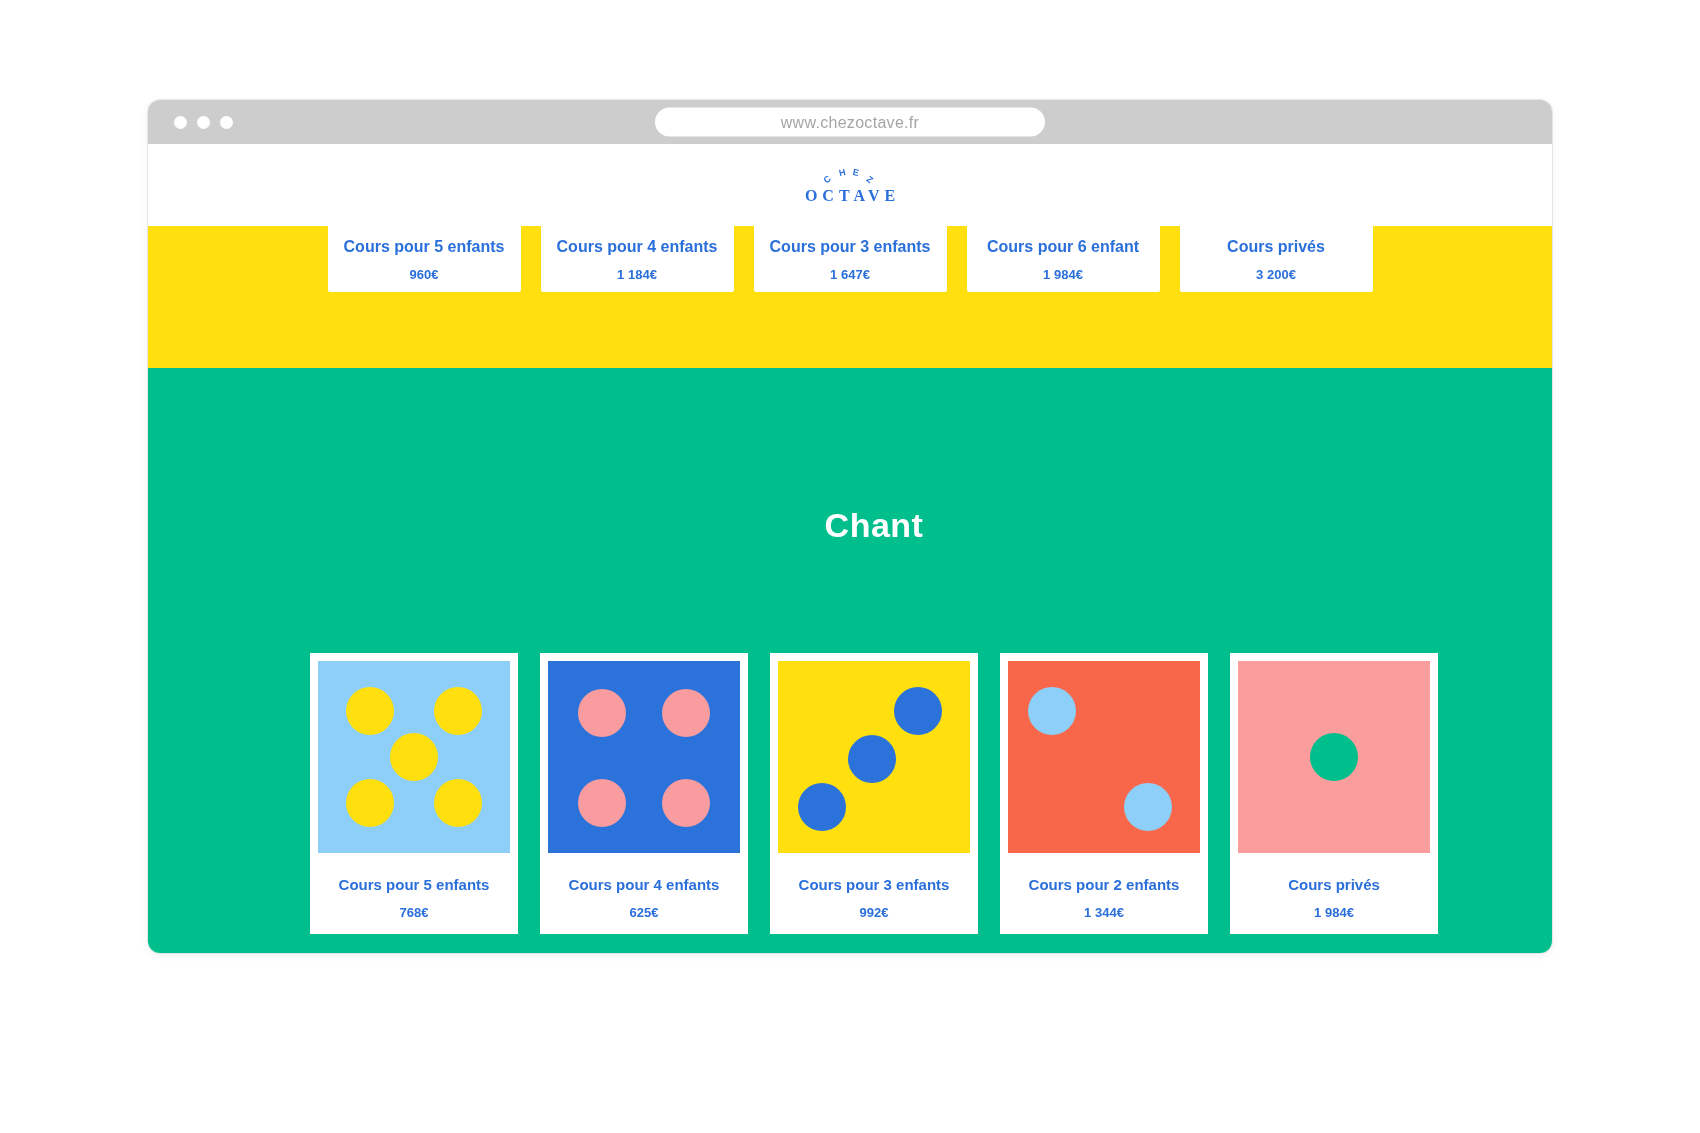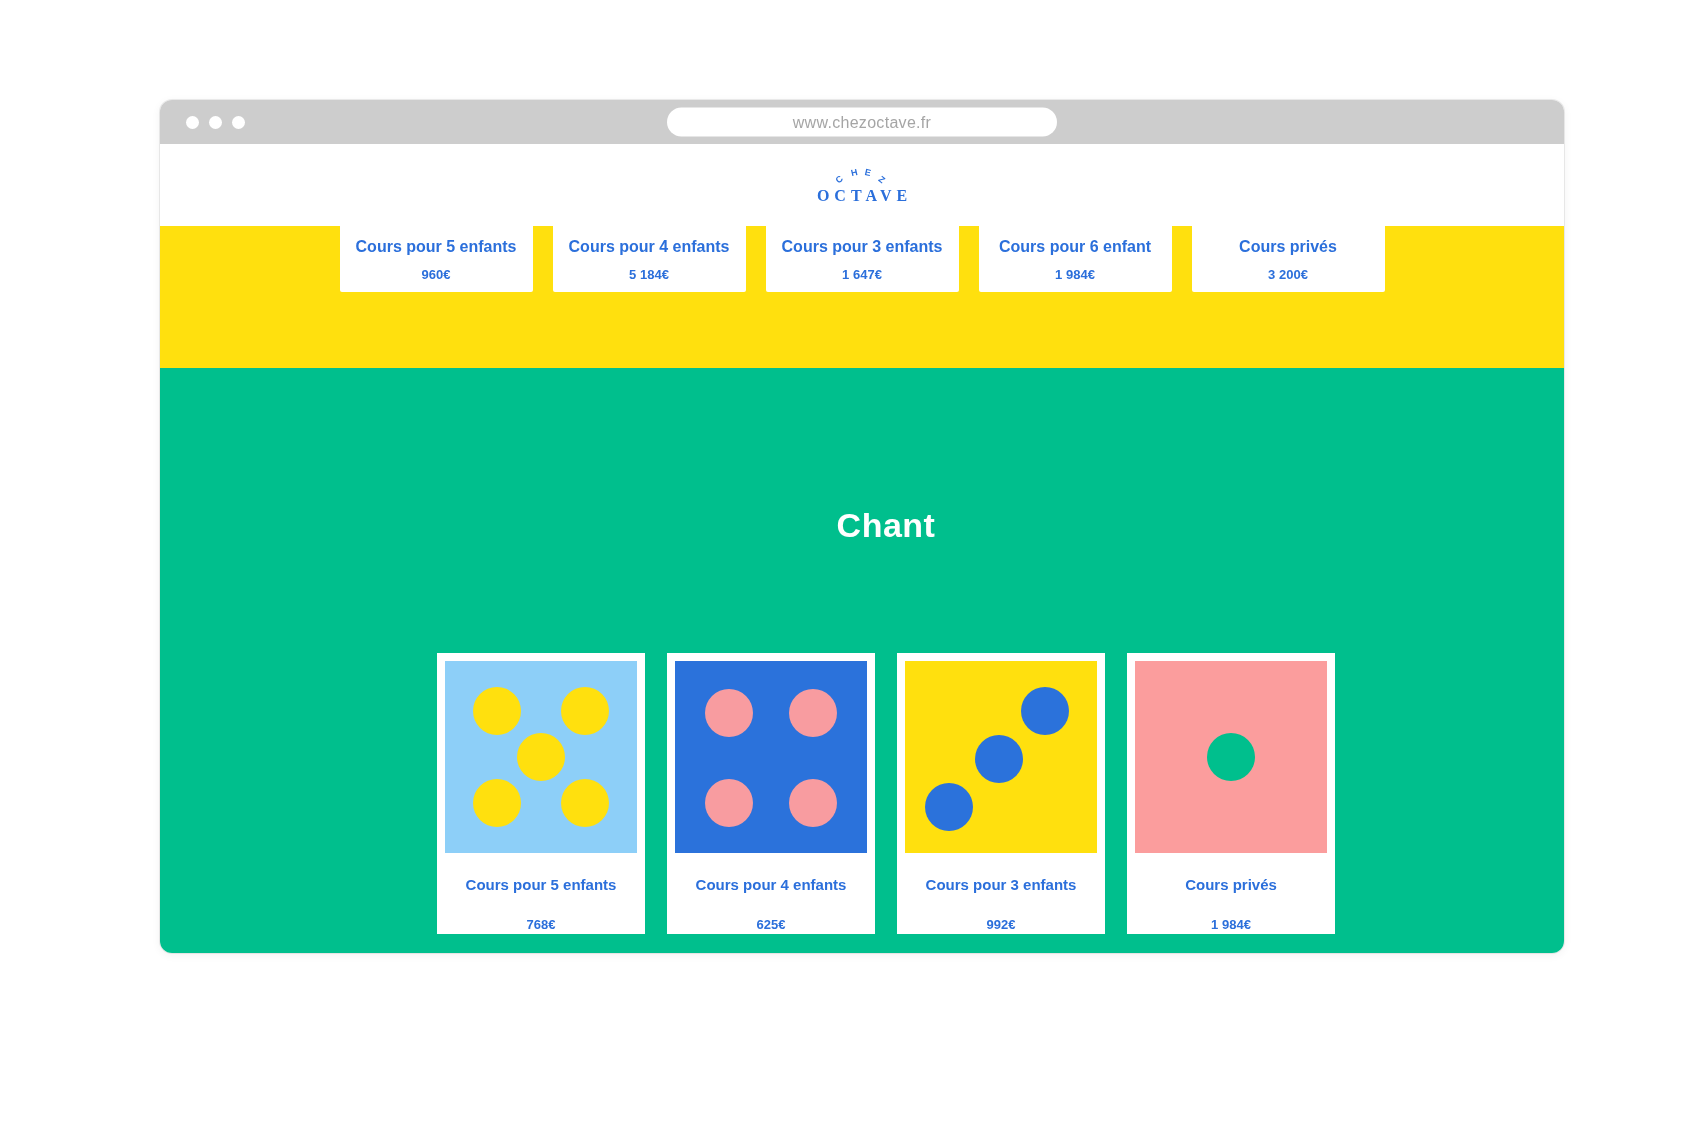--- a/index.html
+++ b/index.html
@@ -1,20 +1,20 @@
 <!DOCTYPE html>
 <html><head>
 <meta charset="utf-8">
 <style>
   * { margin:0; padding:0; box-sizing:border-box; }
   html,body { width:1700px; height:1133px; background:#ffffff; overflow:hidden;
               font-family:"Liberation Sans", sans-serif; }
 
   .browser-window{
-    position:absolute; left:160px; top:100px; width:1404px; height:853px;
+    position:absolute; left:148px; top:100px; width:1404px; height:853px;
     border-radius:12px; overflow:hidden; background:#fff;
     box-shadow:0 0 0 1px rgba(0,0,0,.07), 0 2px 10px rgba(0,0,0,.06);
     display:flex; flex-direction:column;
   }
 
   
   .chrome{ height:44px; background:#cdcdcd; position:relative; flex:0 0 auto; }
   .traffic{ position:absolute; left:26px; top:0; height:100%; display:flex; align-items:center; gap:10px; }
   .traffic .dot-btn{ width:13px; height:13px; border-radius:50%; background:#ffffff; }
   .url-pill{ position:absolute; left:50%; top:50%; transform:translate(-50%,-50%);
@@ -52,21 +52,21 @@
     flex-direction:column; align-items:center;padding-left:48px; }
   .chant-title{ margin-top:138px; font-size:34px; font-weight:bold; color:#ffffff;
     letter-spacing:.5px; }
   .green-row{ display:flex; justify-content:center; gap:22px; margin-top:108px; }
   .course-card{ width:208px; height:281px; background:#ffffff; padding:8px 8px 0;
     text-align:center; cursor:pointer; }
   .course-square{ position:relative; width:192px; height:192px; }
   .course-square .dot{ position:absolute; width:48px; height:48px; border-radius:50%;
     transform:translate(-50%,-50%); }
   .course-card .c-title{ font-size:15px; font-weight:bold; color:#2b6fdb; margin-top:23px; }
-  .course-card .c-price{ font-size:13px; font-weight:bold; color:#2b6fdb; margin-top:24px; }
+  .course-card .c-price{ font-size:13px; font-weight:bold; color:#2b6fdb; margin-top:12px; }
 </style>
 </head>
 <body>
 
 <div class="browser-window">
 
   <div class="chrome">
     <div class="traffic">
       <div class="dot-btn"></div>
       <div class="dot-btn"></div>
@@ -100,21 +100,21 @@
   </nav>
 
   <section class="section-yellow">
     <div class="top-row">
         <div class="top-card">
     <div class="c-title">Cours pour 5 enfants</div>
     <div class="c-price">960€</div>
   </div>
         <div class="top-card">
     <div class="c-title">Cours pour 4 enfants</div>
-    <div class="c-price">5 184€</div>
+    <div class="c-price">1 184€</div>
   </div>
         <div class="top-card">
     <div class="c-title">Cours pour 3 enfants</div>
     <div class="c-price">1 647€</div>
   </div>
         <div class="top-card">
     <div class="c-title">Cours pour 6 enfant</div>
     <div class="c-price">1 984€</div>
   </div>
         <div class="top-card">
@@ -151,20 +151,28 @@
         <div class="course-card">
     <div class="course-square" style="background: rgb(255, 224, 14);">
             <div class="dot" style="left: 23%; top: 76%; background: rgb(43, 114, 219);"></div>
             <div class="dot" style="left: 49%; top: 51%; background: rgb(43, 114, 219);"></div>
             <div class="dot" style="left: 73%; top: 26%; background: rgb(43, 114, 219);"></div>
           </div>
     <div class="c-title">Cours pour 3 enfants</div>
     <div class="c-price">992€</div>
   </div>
         <div class="course-card">
+    <div class="course-square" style="background: rgb(249, 103, 74);">
+            <div class="dot" style="left: 23%; top: 26%; background: rgb(141, 207, 248);"></div>
+            <div class="dot" style="left: 73%; top: 76%; background: rgb(141, 207, 248);"></div>
+          </div>
+    <div class="c-title">Cours pour 2 enfants</div>
+    <div class="c-price">1 344€</div>
+  </div>
+        <div class="course-card">
     <div class="course-square" style="background: rgb(251, 157, 157);">
             <div class="dot" style="left: 50%; top: 50%; background: rgb(0, 191, 141);"></div>
           </div>
     <div class="c-title">Cours privés</div>
     <div class="c-price">1 984€</div>
   </div>
       </div>
   </section>
 
 </div>

